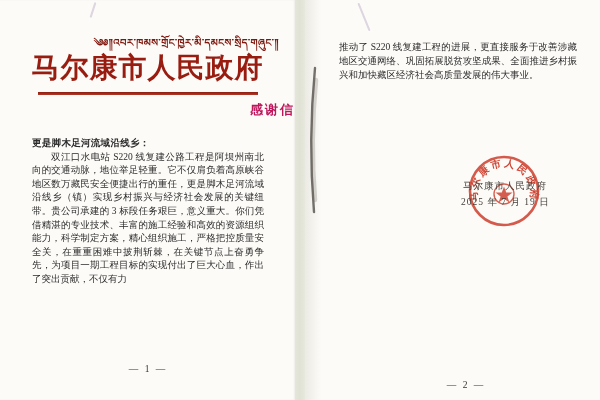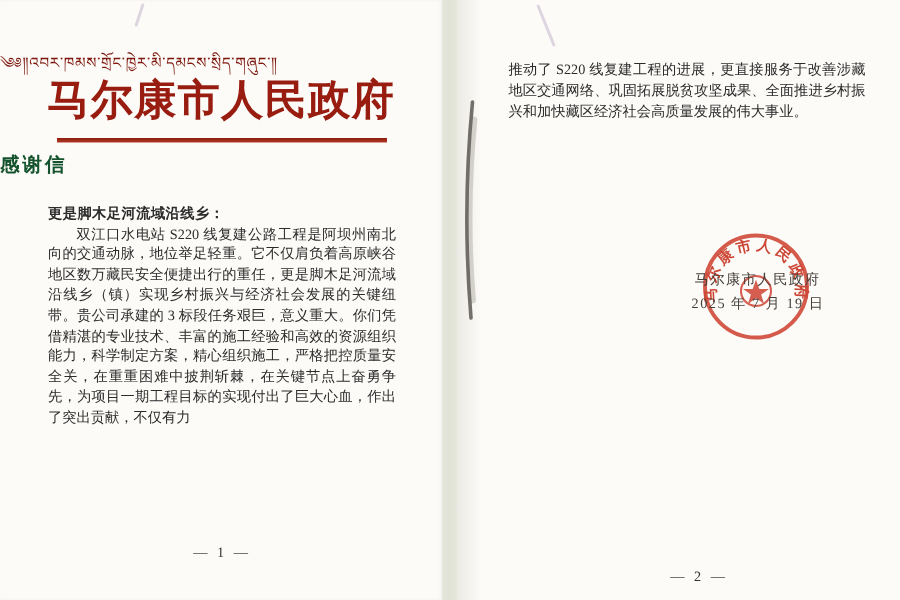--- a/index.html
+++ b/index.html
@@ -3,28 +3,28 @@
 <meta charset="utf-8">
 <style>
   html,body{margin:0;padding:0;background:#e9e9e5;}
   .canvas{position:relative;width:600px;height:400px;background:#e9e9e5;overflow:hidden;
           font-family:"Liberation Serif","DejaVu Serif",serif;}
   .page{position:absolute;top:0;height:400px;background:#fcfbf8;}
   .page-left{left:0;width:295px;box-shadow:inset -1px 0 2px rgba(0,0,0,.06);}
   .page-right{left:305px;width:295px;background:linear-gradient(90deg,#eceae3 0px,#fcfbf8 16px);}
   .seam{position:absolute;left:295px;top:0;width:10px;height:400px;
         background:linear-gradient(90deg,#e4e6da,#dfe2d4 45%,#e7e8de);}
-  .tibetan{position:absolute;top:36px;left:0;right:16px;text-align:left;
-           font-size:10px;line-height:13px;font-weight:normal;color:#7e180e;letter-spacing:.5px;}
+  .tibetan{position:absolute;top:36px;left:0;right:16px;text-align:right;
+           font-size:10px;line-height:13px;font-weight:bold;color:#7e180e;letter-spacing:.5px;}
   .gov-title{position:absolute;top:49px;left:0;right:0;margin:0;text-align:center;
              font-size:28px;line-height:38px;font-weight:bold;color:#981c10;letter-spacing:1px;}
   .red-rule{position:absolute;top:92px;left:38px;width:220px;height:3px;
             background:linear-gradient(180deg,#8e1d10,#b03a27);}
-  .letter-title{position:absolute;top:101px;left:0;right:0;margin:0;text-align:left;
-                font-size:13px;font-weight:bold;color:#14532d;letter-spacing:2px;}
+  .letter-title{position:absolute;top:101px;left:0;right:0;margin:0;text-align:right;
+                font-size:13px;font-weight:bold;color:#be185d;letter-spacing:2px;}
   .text-block{position:absolute;left:32px;width:232px;font-size:9.5px;line-height:13.6px;
               color:#2b2b2b;text-align:justify;text-justify:inter-ideograph;}
   .text-block p{margin:0;}
   .text-block p.indent{text-indent:2em;}
   .tb-left{top:137px;}
   .tb-right{top:40px;left:34px;width:238px;line-height:14px;}
   .salutation{font-weight:bold;letter-spacing:.3px;}
   .page-footer{position:absolute;font-size:9.5px;color:#333;letter-spacing:2px;}
   .f1{left:32px;width:232px;top:364px;text-align:center;}
   .f2{left:116px;width:90px;top:380px;text-align:center;}

